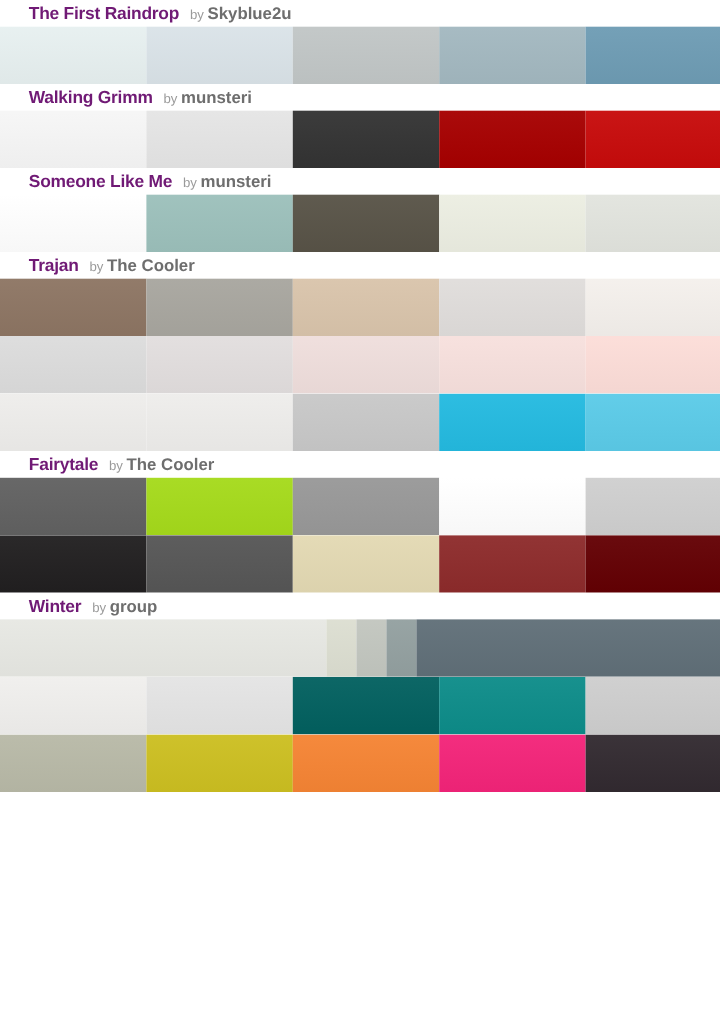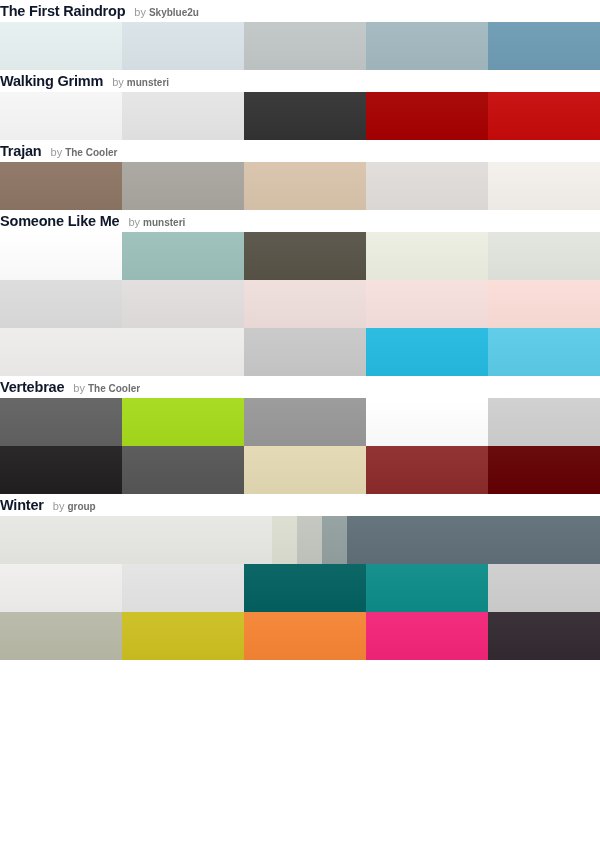--- a/index.html
+++ b/index.html
@@ -32,35 +32,36 @@
     line-height: 22px;
     padding: 0 0 0 0;
     white-space: nowrap;
     overflow: hidden;
     background: #ffffff;
   }
 
   .palette-title {
     font-size: 14.5px;
     font-weight: bold;
-    color: #0f172a;
+    color: #701a75;
     letter-spacing: -0.2px;
     vertical-align: baseline;
+    padding-left: 24px;
   }
 
   .by-word {
     font-size: 11px;
     font-weight: normal;
     color: #9a9a9a;
     margin-left: 9px;
     vertical-align: baseline;
   }
 
   .palette-author {
-    font-size: 10px;
+    font-size: 14px;
     font-weight: bold;
     color: #6e6e6e;
     margin-left: 3px;
     vertical-align: baseline;
   }
 
   .swatch-row {
     display: flex;
     width: 600px;
     height: 48px;
@@ -100,37 +101,37 @@
       <div class="palette-header"><span class="palette-title">Walking Grimm</span><span class="by-word">by</span><span class="palette-author">munsteri</span></div>
       <div class="swatch-row">
         <div class="swatch" style="background: rgb(246, 246, 246); width: 122px;"></div>
         <div class="swatch" style="background: rgb(229, 229, 229); width: 122px;"></div>
         <div class="swatch" style="background: rgb(51, 51, 51); width: 122px;"></div>
         <div class="swatch" style="background: rgb(166, 0, 0); width: 122px;"></div>
         <div class="swatch" style="background: rgb(199, 11, 11); width: 112px;"></div>
       </div>
     </div>
     <div class="palette">
+      <div class="palette-header"><span class="palette-title">Someone Like Me</span><span class="by-word">by</span><span class="palette-author">munsteri</span></div>
+      <div class="swatch-row">
+        <div class="swatch" style="background: rgb(255, 255, 255); width: 122px;"></div>
+        <div class="swatch" style="background: rgb(156, 192, 187); width: 122px;"></div>
+        <div class="swatch" style="background: rgb(88, 83, 71); width: 122px;"></div>
+        <div class="swatch" style="background: rgb(236, 238, 226); width: 122px;"></div>
+        <div class="swatch" style="background: rgb(226, 228, 222); width: 112px;"></div>
+      </div>
+    </div>
+    <div class="palette">
       <div class="palette-header"><span class="palette-title">Trajan</span><span class="by-word">by</span><span class="palette-author">The Cooler</span></div>
       <div class="swatch-row">
         <div class="swatch" style="background: rgb(141, 117, 99); width: 122px;"></div>
         <div class="swatch" style="background: rgb(168, 166, 159); width: 122px;"></div>
         <div class="swatch" style="background: rgb(217, 196, 171); width: 122px;"></div>
         <div class="swatch" style="background: rgb(224, 221, 219); width: 122px;"></div>
         <div class="swatch" style="background: rgb(244, 240, 236); width: 112px;"></div>
-      </div>
-    </div>
-    <div class="palette">
-      <div class="palette-header"><span class="palette-title">Someone Like Me</span><span class="by-word">by</span><span class="palette-author">munsteri</span></div>
-      <div class="swatch-row">
-        <div class="swatch" style="background: rgb(255, 255, 255); width: 122px;"></div>
-        <div class="swatch" style="background: rgb(156, 192, 187); width: 122px;"></div>
-        <div class="swatch" style="background: rgb(88, 83, 71); width: 122px;"></div>
-        <div class="swatch" style="background: rgb(236, 238, 226); width: 122px;"></div>
-        <div class="swatch" style="background: rgb(226, 228, 222); width: 112px;"></div>
       </div>
     </div>
     <div class="palette">
       <div class="swatch-row">
         <div class="swatch" style="background: rgb(220, 220, 220); width: 122px;"></div>
         <div class="swatch" style="background: rgb(226, 222, 222); width: 122px;"></div>
         <div class="swatch" style="background: rgb(239, 222, 220); width: 122px;"></div>
         <div class="swatch" style="background: rgb(247, 224, 221); width: 122px;"></div>
         <div class="swatch" style="background: rgb(252, 221, 216); width: 112px;"></div>
       </div>
@@ -138,21 +139,21 @@
     <div class="palette">
       <div class="swatch-row">
         <div class="swatch" style="background: rgb(238, 237, 235); width: 122px;"></div>
         <div class="swatch" style="background: rgb(238, 237, 235); width: 122px;"></div>
         <div class="swatch" style="background: rgb(200, 200, 200); width: 122px;"></div>
         <div class="swatch" style="background: rgb(36, 186, 224); width: 122px;"></div>
         <div class="swatch" style="background: rgb(91, 203, 232); width: 112px;"></div>
       </div>
     </div>
     <div class="palette">
-      <div class="palette-header"><span class="palette-title">Vertebrae</span><span class="by-word">by</span><span class="palette-author">The Cooler</span></div>
+      <div class="palette-header"><span class="palette-title">Fairytale</span><span class="by-word">by</span><span class="palette-author">The Cooler</span></div>
       <div class="swatch-row">
         <div class="swatch" style="background: rgb(97, 97, 97); width: 122px;"></div>
         <div class="swatch" style="background: rgb(165, 218, 27); width: 122px;"></div>
         <div class="swatch" style="background: rgb(152, 152, 152); width: 122px;"></div>
         <div class="swatch" style="background: rgb(255, 255, 255); width: 122px;"></div>
         <div class="swatch" style="background: rgb(207, 207, 207); width: 112px;"></div>
       </div>
     </div>
     <div class="palette">
       <div class="swatch-row">

